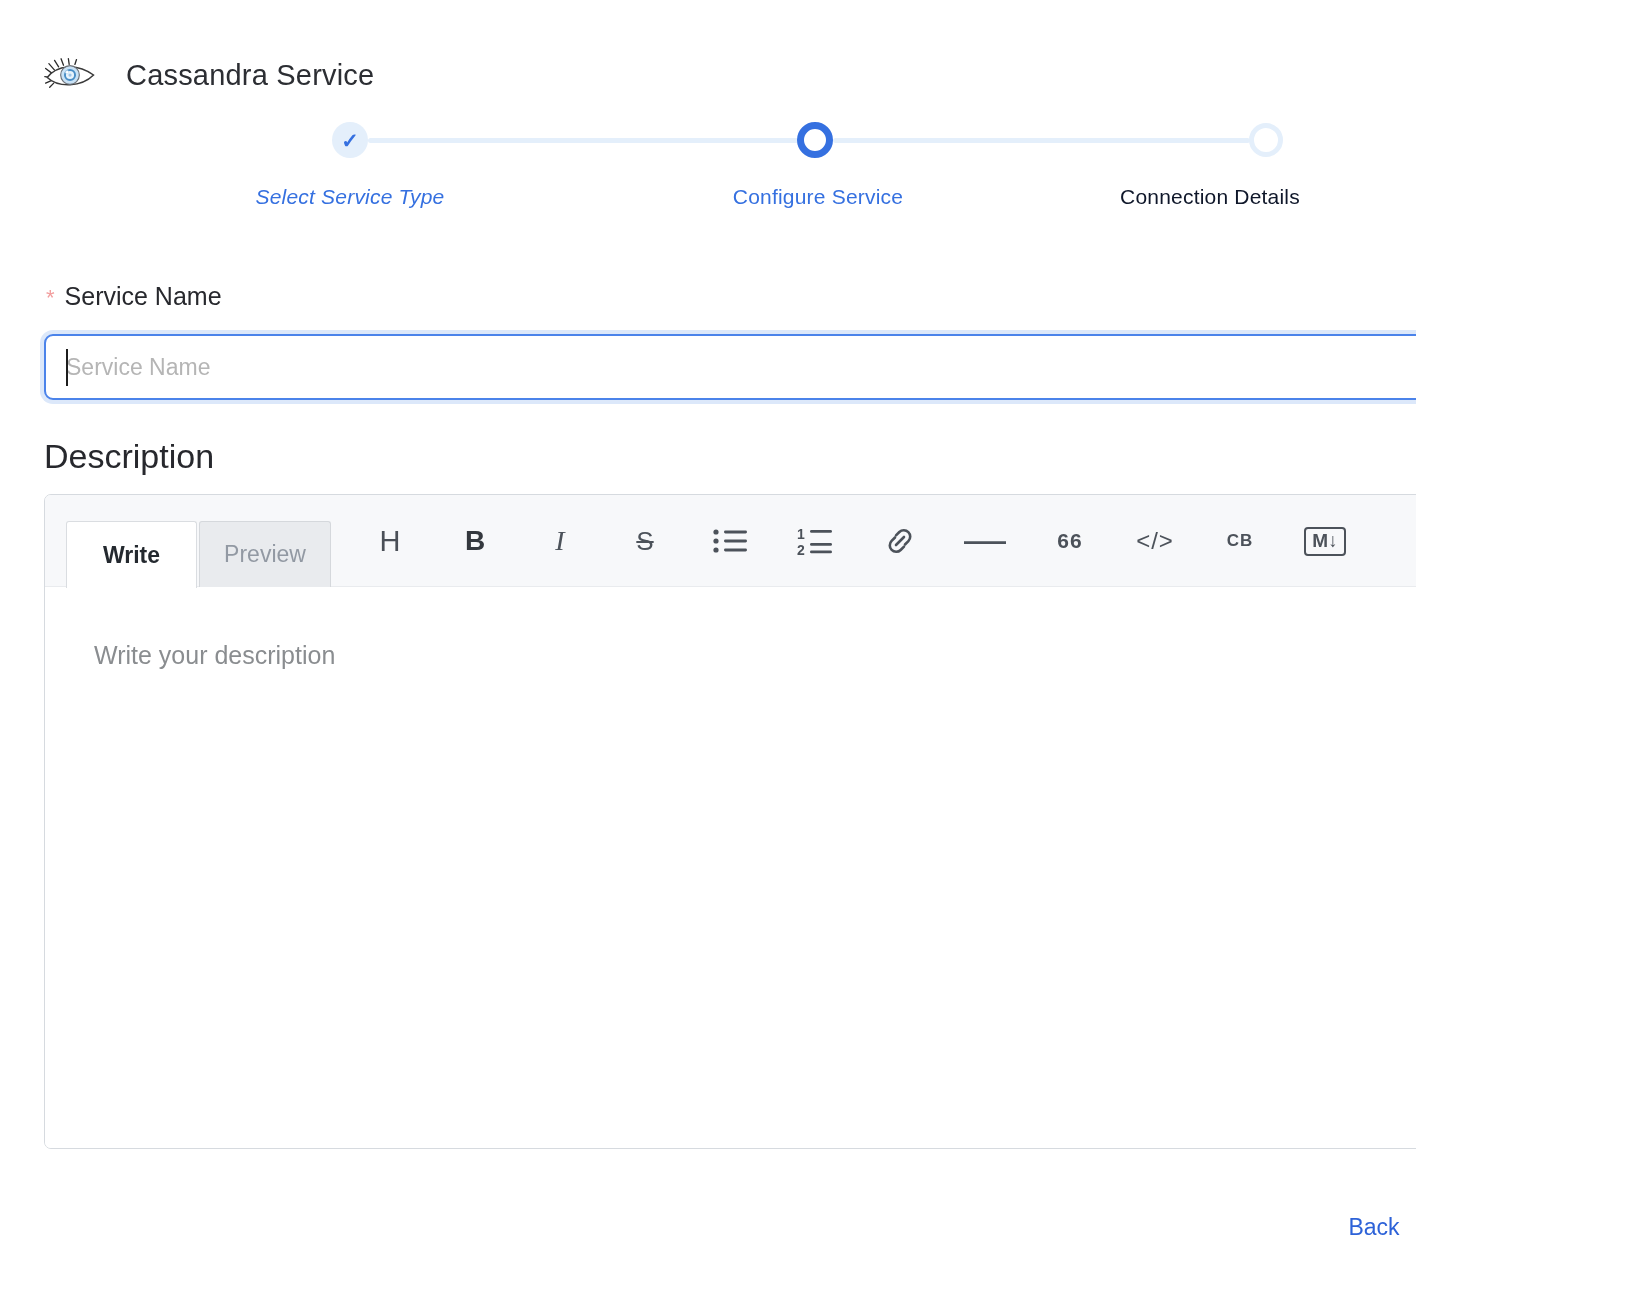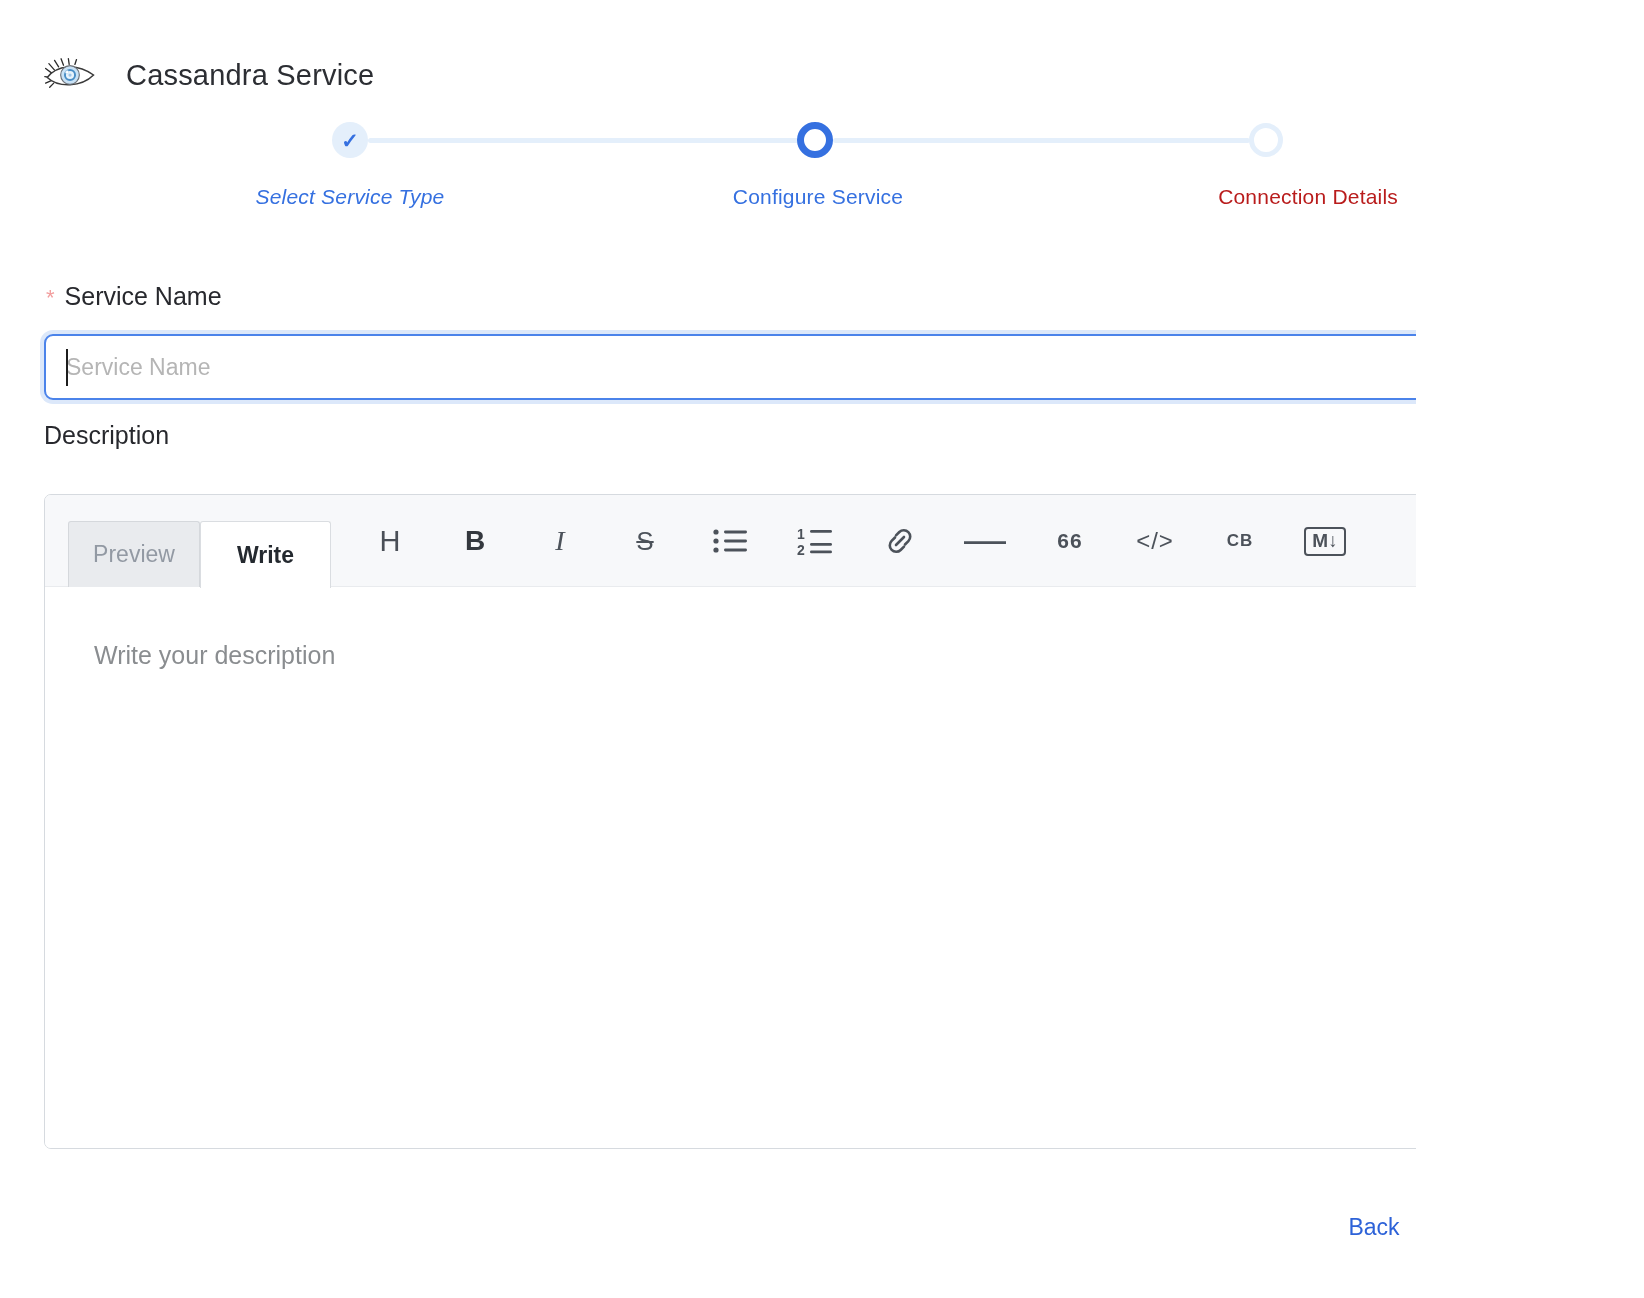--- a/index.html
+++ b/index.html
@@ -17,34 +17,34 @@
   .connector.c1 { left:368px; width:431px; }
   .connector.c2 { left:833px; width:417px; }
   .step-circle { position:absolute; top:90px; width:36px; height:36px; border-radius:50%; }
   .step-circle.done { left:332px; background:var(--step-light-blue,#e7f1fc); display:flex; align-items:center; justify-content:center; }
   .step-circle.done .check { color:var(--step-blue,#3570e0); font-size:21px; font-weight:800; line-height:1; }
   .step-circle.active { left:797px; background:#fff; border:7px solid var(--step-blue,#3570e0); }
   .step-circle.pending { left:1249px; top:91px; width:34px; height:34px; background:#fff; border:5px solid var(--step-light-blue,#e4effb); }
   .step-label { position:absolute; top:153px; width:320px; text-align:center; font-size:21px; letter-spacing:.2px; }
   .step-label.l1 { left:190px; color:var(--step-blue,#3570e0);font-style:italic; }
   .step-label.l2 { left:658px; color:var(--step-blue,#3570e0); }
-  .step-label.l3 { left:1078px; color:#b91c1c;text-align:right; }
+  .step-label.l3 { left:1050px; color:#0f172a; }
 
   
   .field-label { position:absolute; left:46px; top:250px; font-size:25px; color:#27282d; }
   .req { color:var(--required-red,#f29e9e); font-size:22px; margin-right:10px; }
   .service-input { position:absolute; left:44px; top:302px; width:1536px; height:66px;
       border:2px solid var(--input-border,#4b83ea); border-radius:9px;
       box-shadow:0 0 0 4px #dce8fa; padding:0 20px; font-size:23px;
       font-family:"Liberation Sans",sans-serif; color:#333; outline:none; }
   .service-input::placeholder { color:var(--placeholder-gray,#b5b5b5); }
   .caret { position:absolute; left:66px; top:317px; width:2px; height:37px; background:#1d1d1d; }
 
   
-  .desc-label { position:absolute; left:44px; top:389px; font-size:25px; color:#27282d; }
+  .desc-label { position:absolute; left:44px; top:405px; font-size:34px; color:#27282d; }
   .editor { position:absolute; left:44px; top:462px; width:1536px; height:655px;
       border:1px solid #d6dadf; border-radius:7px; background:#fff; overflow:hidden; }
   .toolbar { position:relative; height:92px; background:#f7f8fa; border-bottom:1px solid #e9ebee; }
   .tabs { position:absolute; left:21px; top:26px; display:flex; }
   .tab { height:66px; display:flex; align-items:center; justify-content:center;
       font-size:23px; border-radius:3px 3px 0 0; cursor:default; }
   .tab.write { width:131px; background:#ffffff; border:1px solid #dadde1; border-bottom:none;
       color:#24292f; font-weight:700; height:67px; z-index:2; }
   .tab.preview { width:132px; background:#e9ebee; border:1px solid #d5d8dc; border-bottom:none;
       color:#9299a3; margin-left:2px; }
@@ -123,22 +123,22 @@
     <span class="req">*</span><span>Service Name</span>
   </div>
   <input class="service-input" type="text" placeholder="Service Name" style="">
   <div class="caret"></div>
 
   <div class="desc-label">Description</div>
 
   <div class="editor">
     <div class="toolbar">
       <div class="tabs">
+        <div class="tab write">Write</div>
         <div class="tab preview">Preview</div>
-        <div class="tab write">Write</div>
       </div>
       <div class="tools">
         <div class="tool">
           <span class="t-h">H</span>
         </div>
         <div class="tool">
           <span class="t-b">B</span>
         </div>
         <div class="tool">
           <span class="t-i">I</span>

